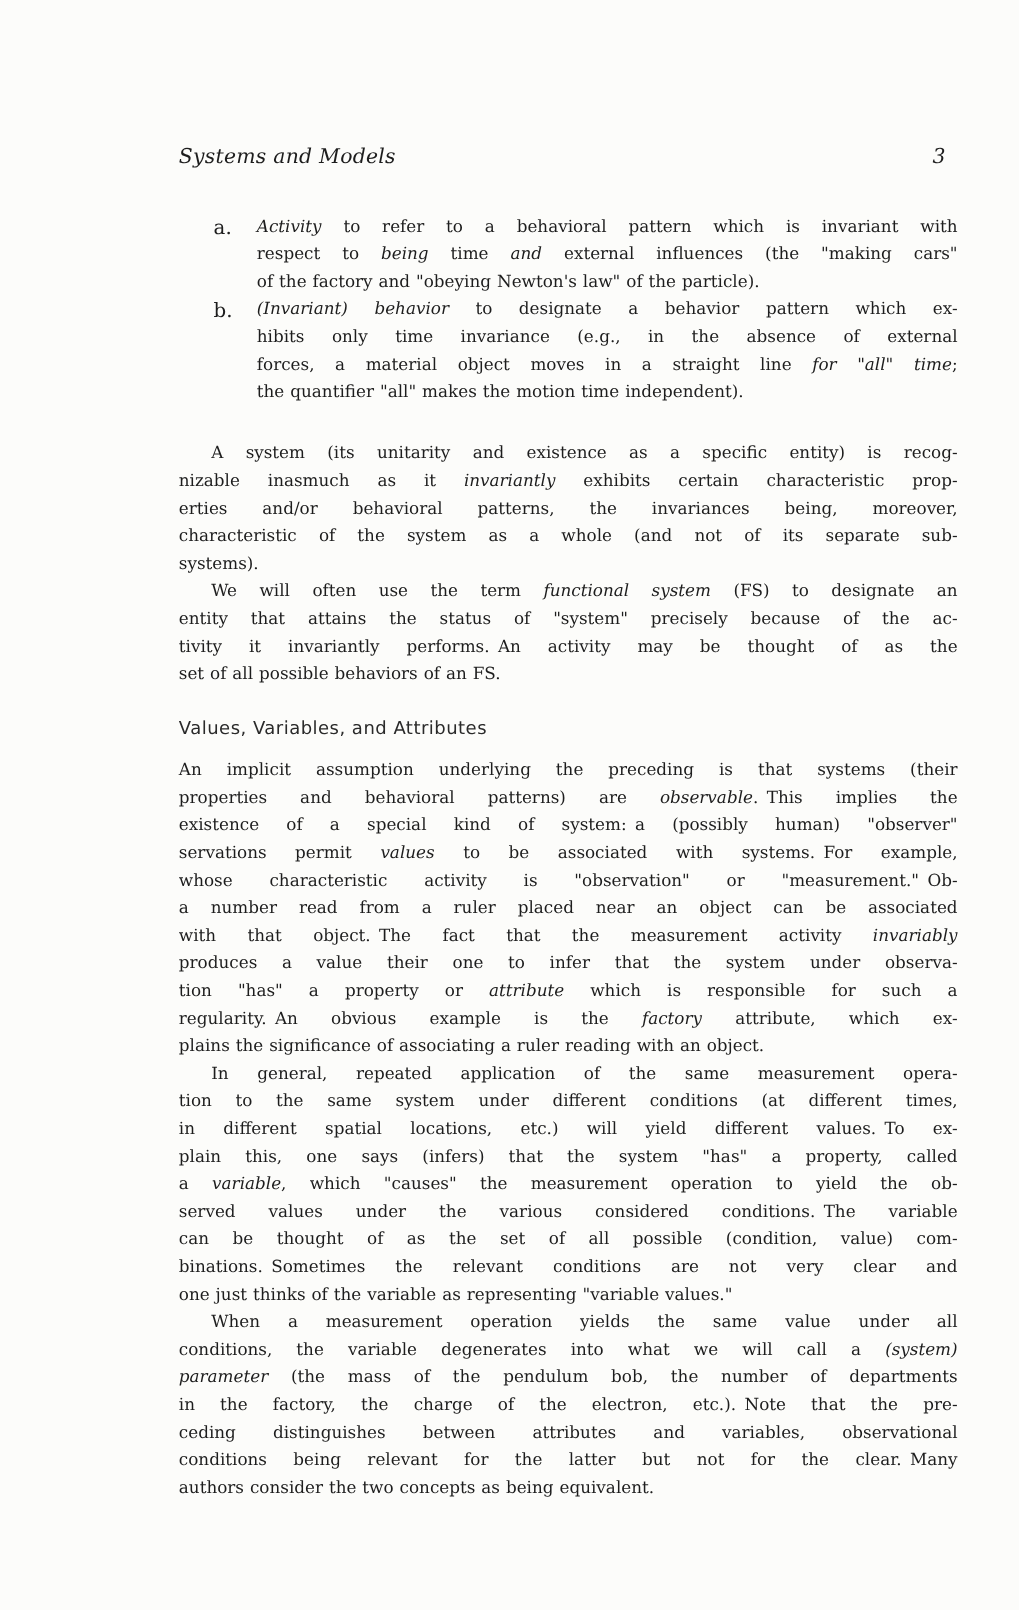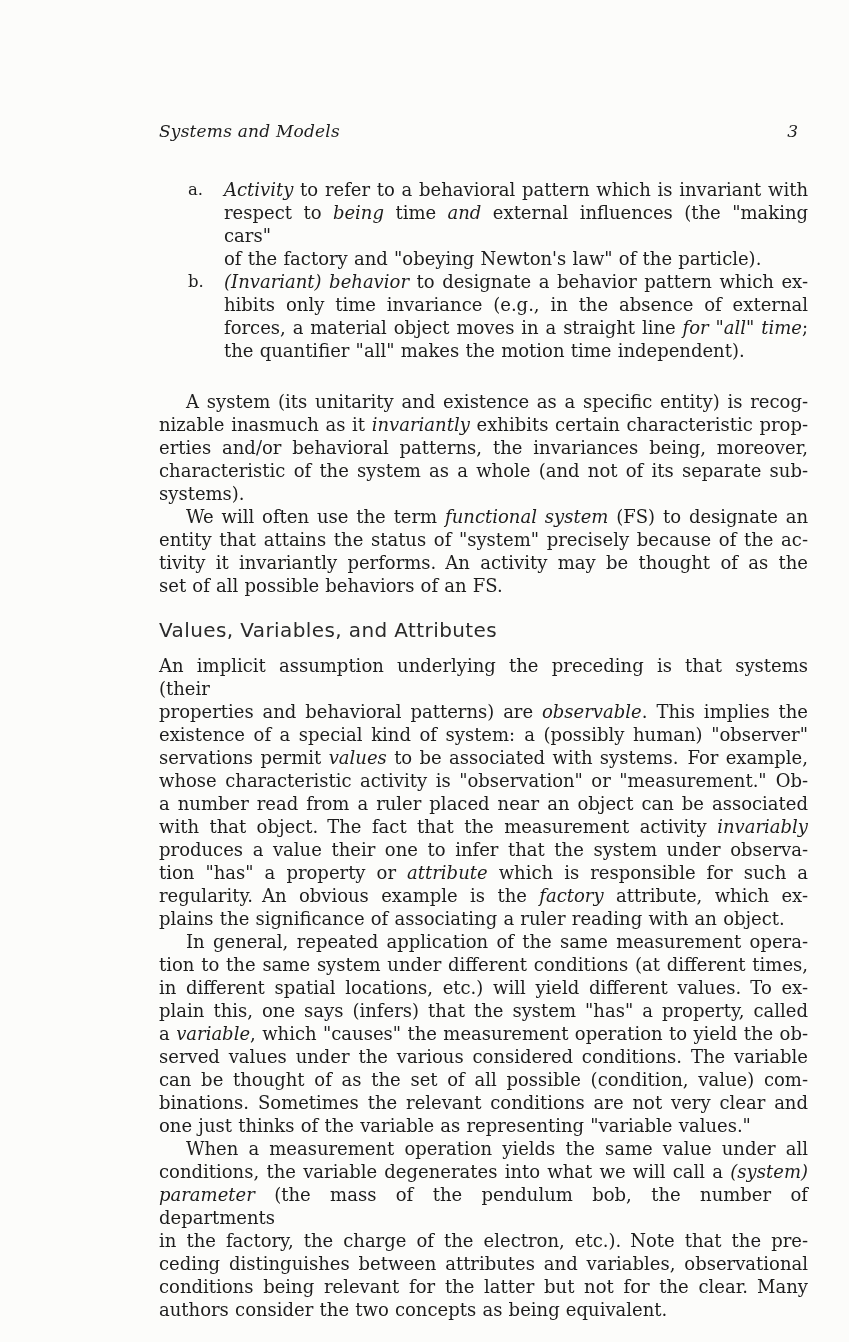--- a/index.html
+++ b/index.html
@@ -7,37 +7,37 @@
     position: relative;
     width: 849px;
     height: 1342px;
     background: #fcfcfa;
     overflow: hidden;
     font-family: "DejaVu Serif", serif;
     color: #1d1d1d;
   }
   .content {
     position: absolute;
-    left: 159px;
+    left: 149px;
     top: 121px;
     width: 649px;
   }
   .page-header {
     display: flex;
     justify-content: space-between;
     align-items: baseline;
     font-style: italic;
     font-size: 17px;
     margin-bottom: 37px;
   }
   .running-title { letter-spacing: 0.2px; }
   .page-number { padding-right: 10px; }
 
   .line {
-    font-size: 18px;
+    font-size: 14px;
     line-height: 23px;
     text-align: justify;
     text-align-last: justify;
     word-spacing: 0.5px;
   }
   .line.last { text-align-last: left; }
   .line.first { text-indent: 27px; }
   .it { font-style: italic; }
 
   .para { margin: 0; }
@@ -50,21 +50,21 @@
   .list-label {
     position: absolute;
     left: 29px;
     top: 0;
     font-size: 16.5px;
     line-height: 23px;
   }
 
   .section-heading {
     font-family: "DejaVu Sans", "Liberation Sans", sans-serif;
-    font-size: 20px;
+    font-size: 15px;
     line-height: 26px;
     color: #2a2a2a;
     letter-spacing: 0.4px;
     margin-top: 20px;
     margin-bottom: 11px;
   }
 </style>
 </head>
 <body>
 

